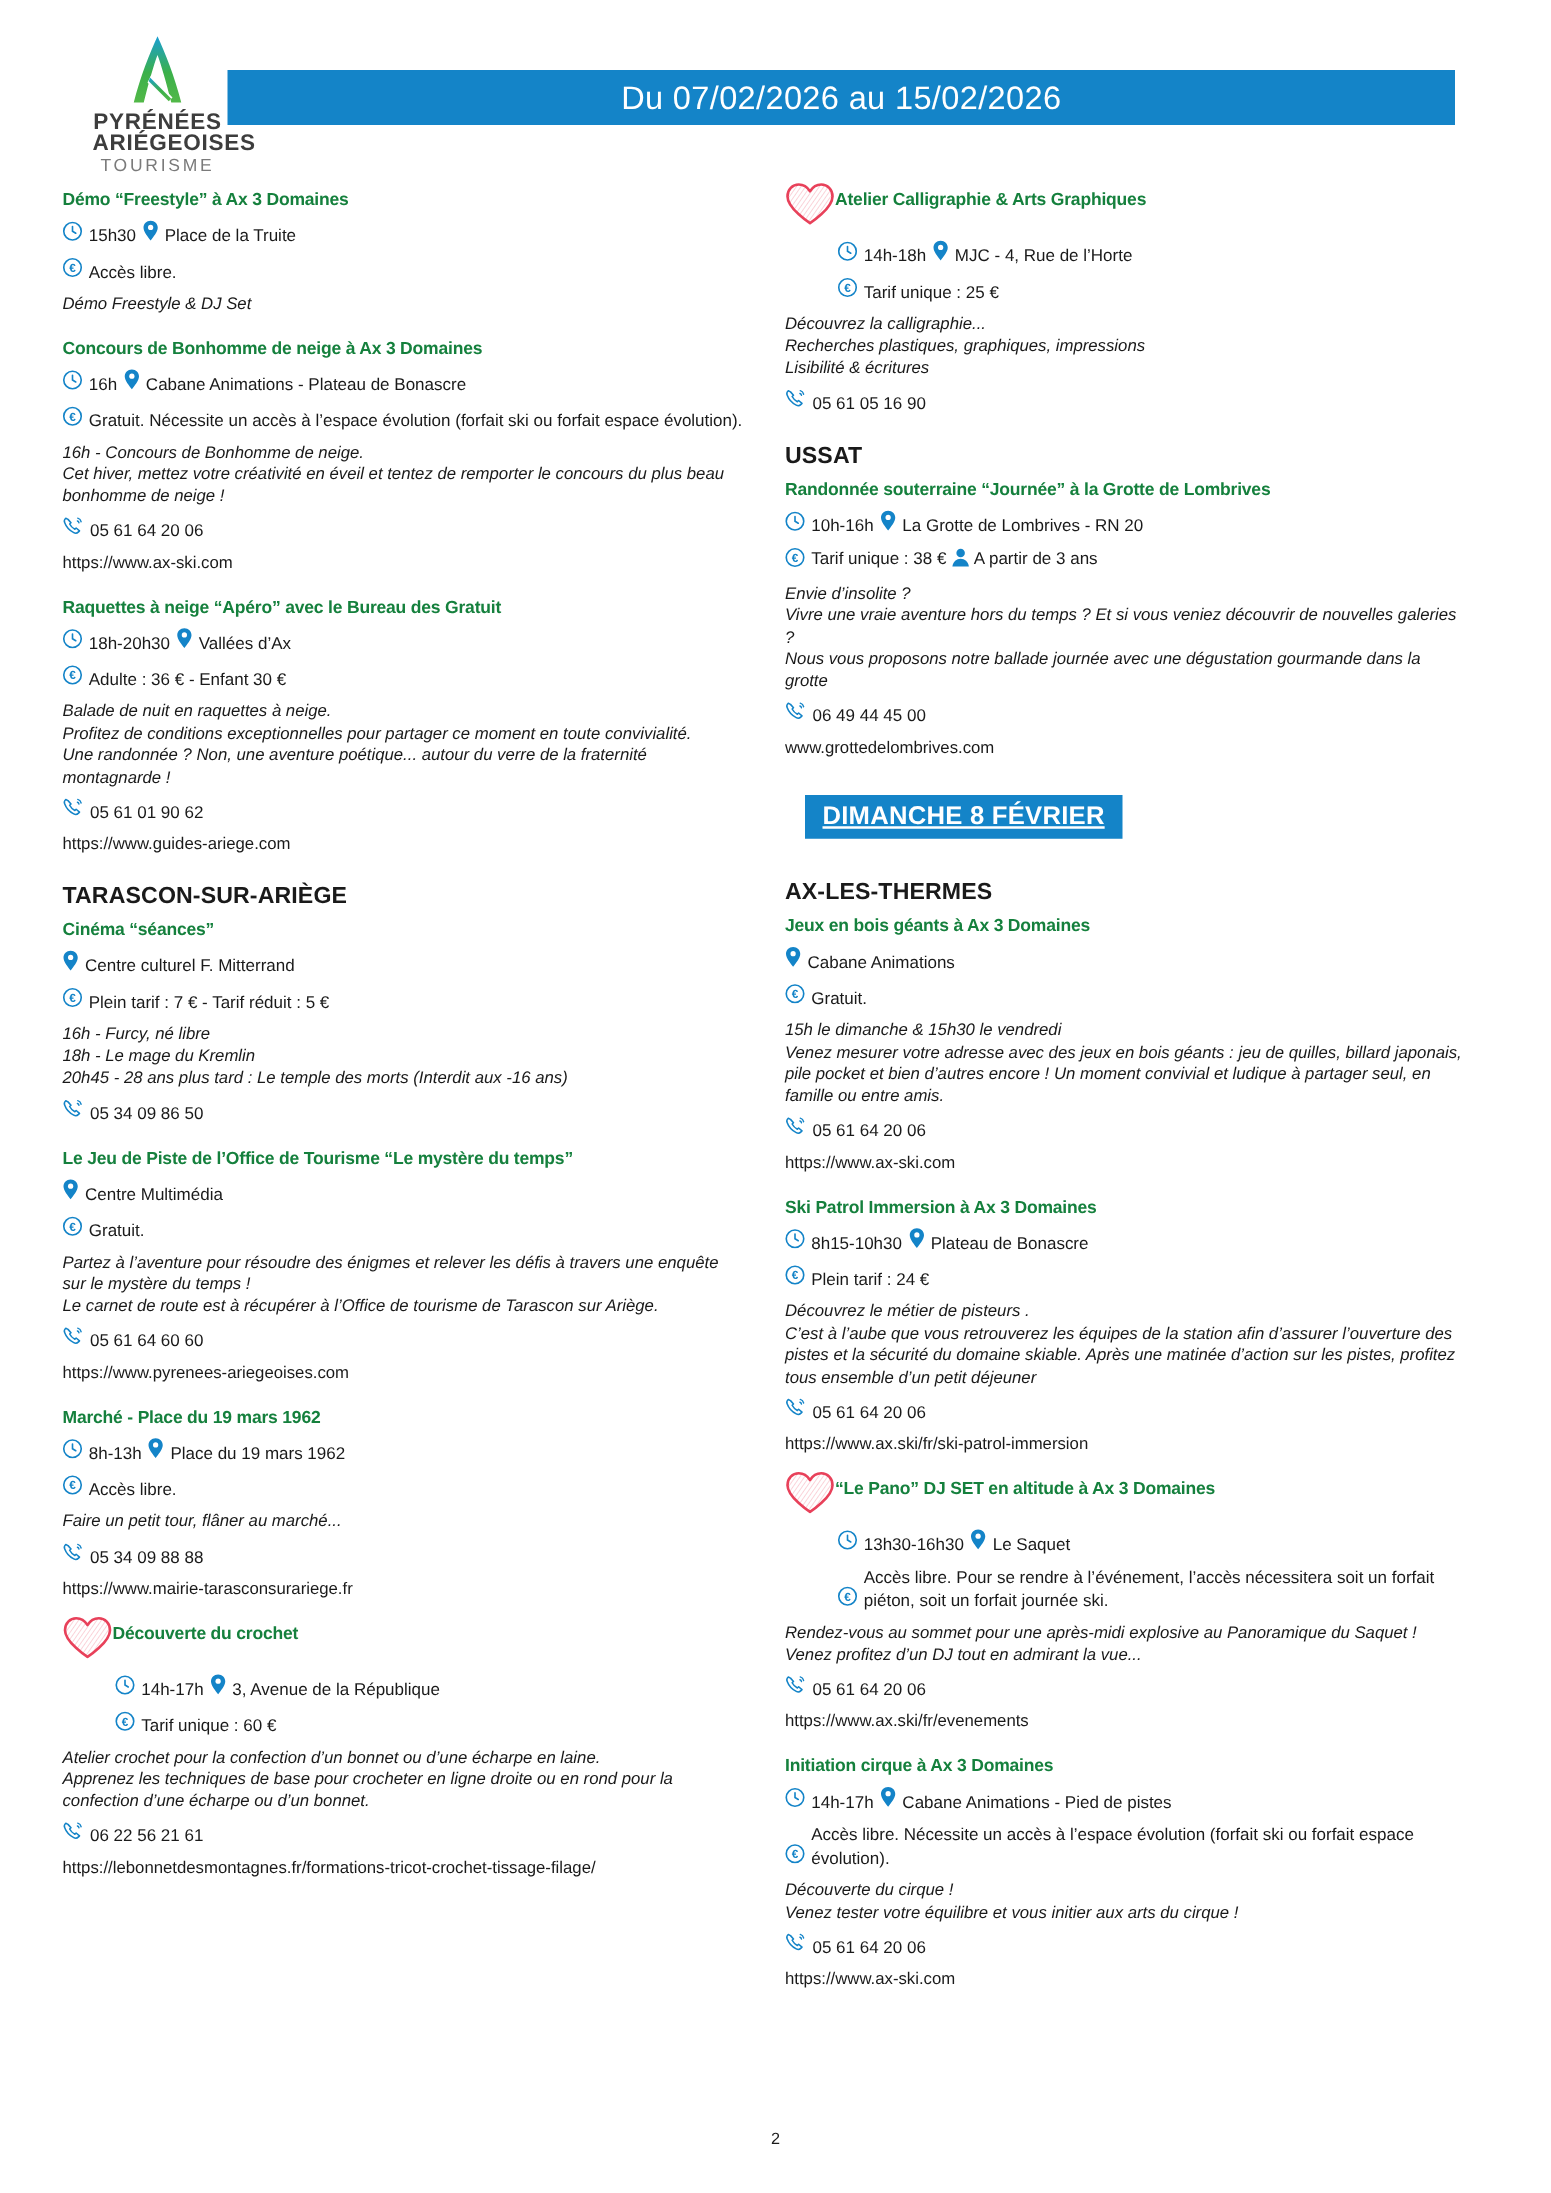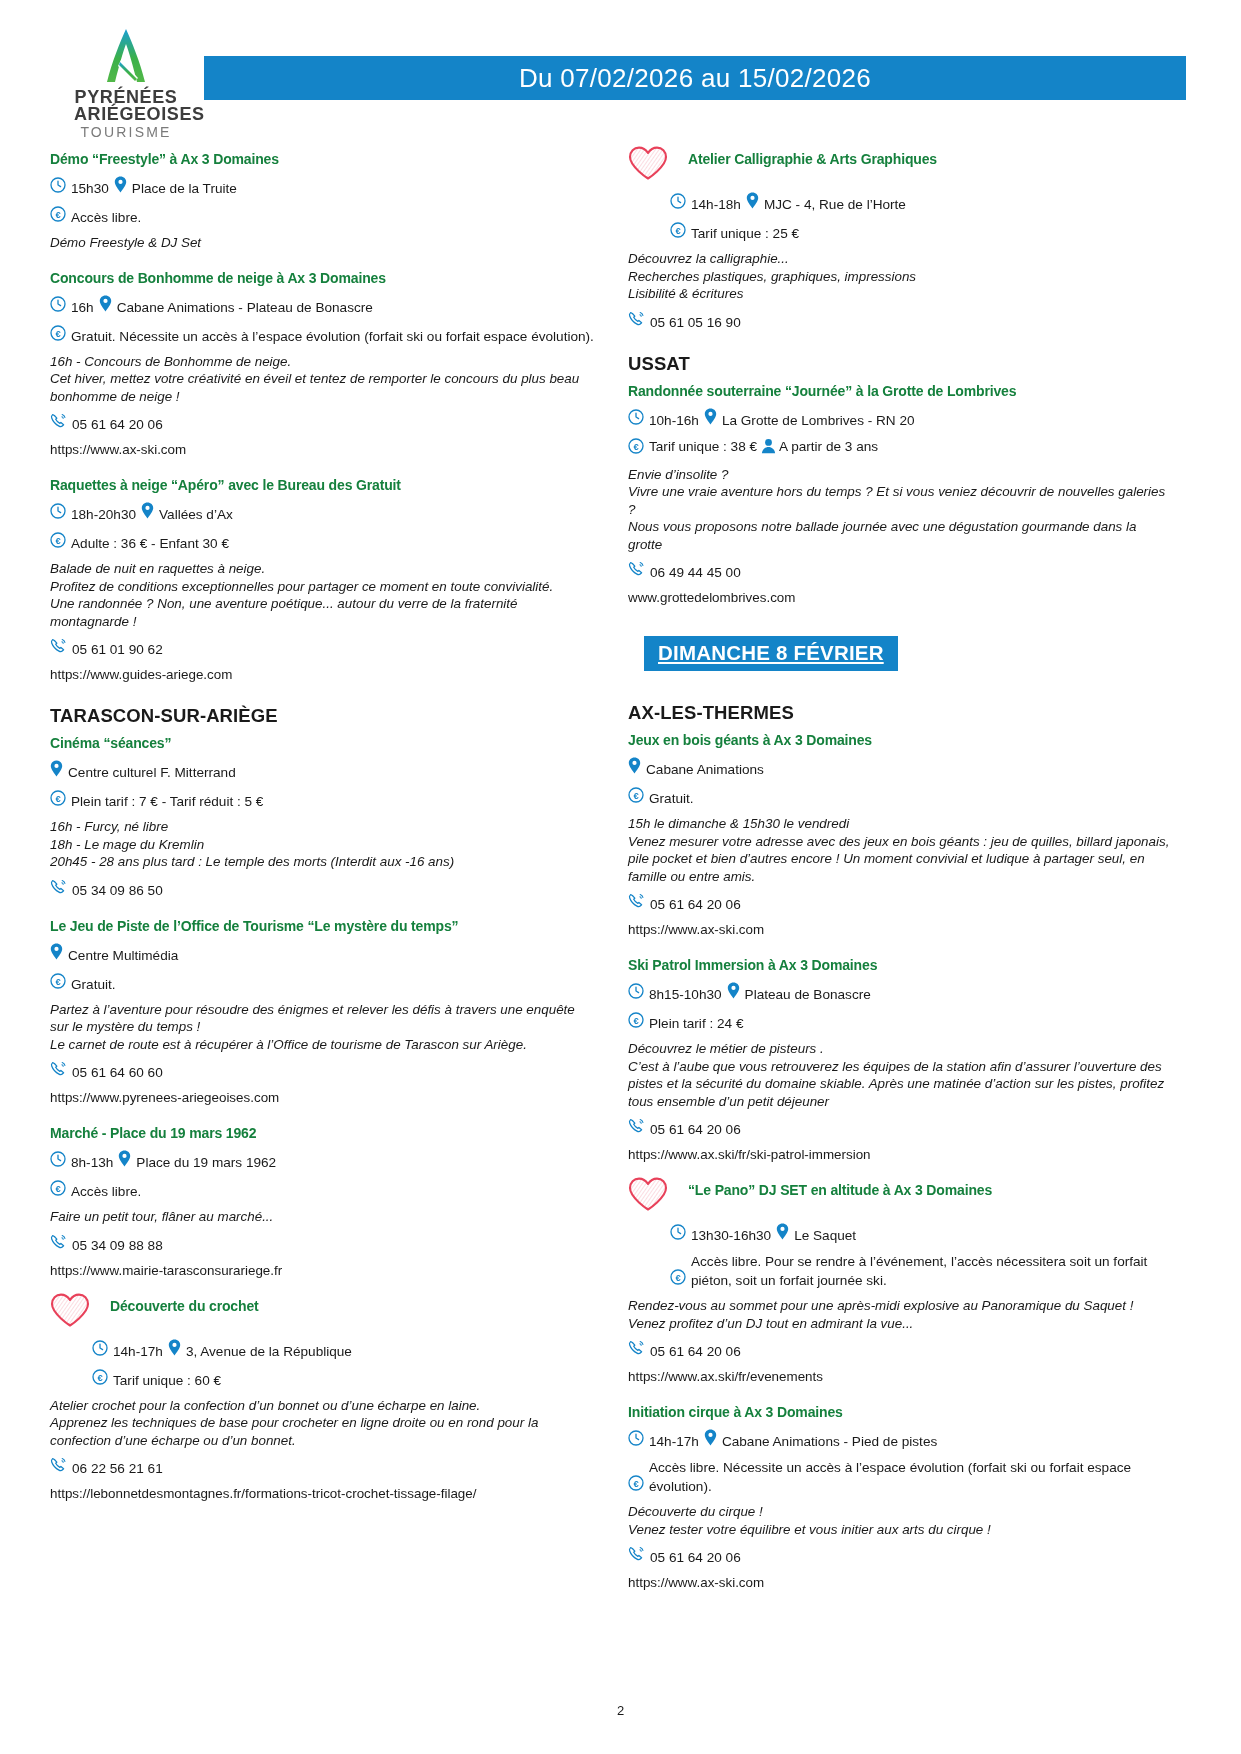--- a/index.html
+++ b/index.html
@@ -41,21 +41,21 @@
     margin-top: 2px;
   }
   .logo-sub {
     font-size: 14px;
     letter-spacing: 2.2px;
     color: #7a7a7a;
     margin-top: 3px;
   }
   .date-banner {
     position: absolute;
-    left: 204px; top: 56px;
+    left: 182px; top: 56px;
     width: 982px; height: 44px;
     background: #1484c8;
     color: #ffffff;
     font-size: 26px;
     font-weight: 400;
     letter-spacing: 0.3px;
     display: flex;
     align-items: center;
     justify-content: center;
   }
@@ -81,21 +81,21 @@
     color: #15803d;
     font-weight: 700;
     font-size: 14px;
     line-height: 22px;
     letter-spacing: -0.15px;
     margin: 0 0 5px 0;
   }
   .event-title.with-heart {
     display: flex;
     align-items: flex-start;
-    gap: 20px;
+    gap: 0;
     margin-left: 0;
   }
   .heart-icon { flex: 0 0 auto; margin-top: -2px; }
 
   .city-heading {
     color: #1a1a1a;
     font-weight: 700;
     font-size: 18.5px;
     line-height: 23px;
     letter-spacing: 0.1px;

